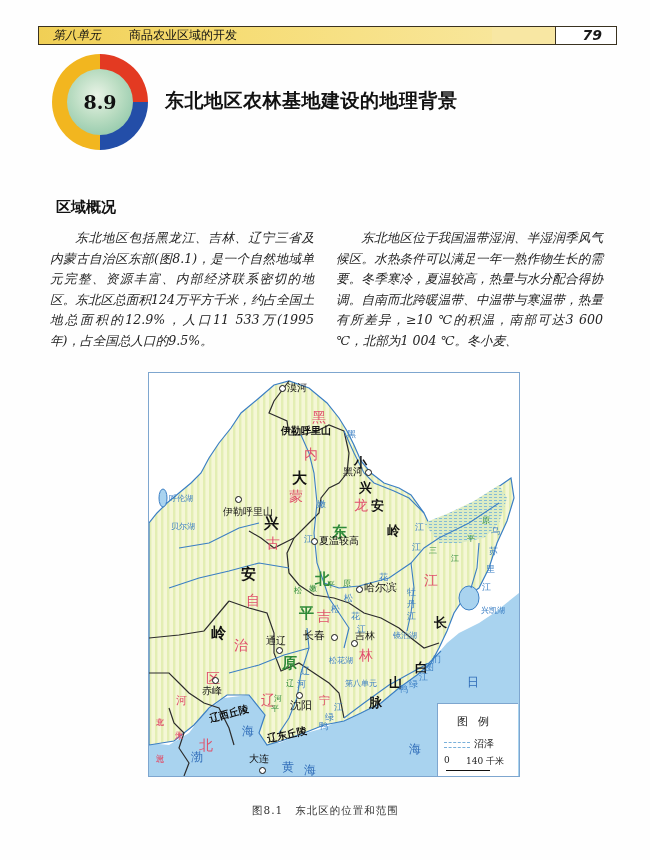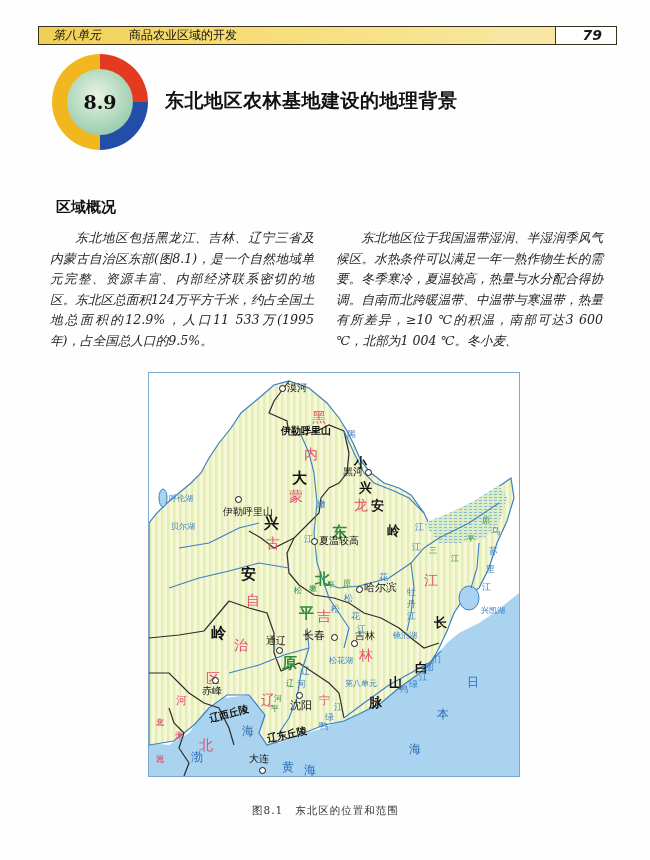--- a/index.html
+++ b/index.html
@@ -254,17 +254,25 @@
   <span class="lbl mtn" style="left:118px;top:356px;transform:rotate(-12deg);">辽东丘陵</span>
 
   <span class="lbl sea" style="left:42px;top:378px;">渤</span>
   <span class="lbl sea" style="left:93px;top:352px;">海</span>
   <span class="lbl sea" style="left:133px;top:388px;">黄</span>
   <span class="lbl sea" style="left:155px;top:391px;">海</span>
   <span class="lbl sea" style="left:318px;top:303px;">日</span>
   <span class="lbl sea" style="left:288px;top:335px;">本</span>
   <span class="lbl sea" style="left:260px;top:370px;">海</span>
 
+  <div class="legend">
+    <div class="lt">图例</div>
+    <div class="sw"></div>
+    <div class="swl">沼泽</div>
+    <div class="s0">0</div>
+    <div class="s1">140 千米</div>
+    <div class="bar"></div>
+  </div>
 </div>
 
 <div class="caption">
   <span>图8.1</span><span class="cn">东北区的位置和范围</span>
 </div>
 
 </body></html>

